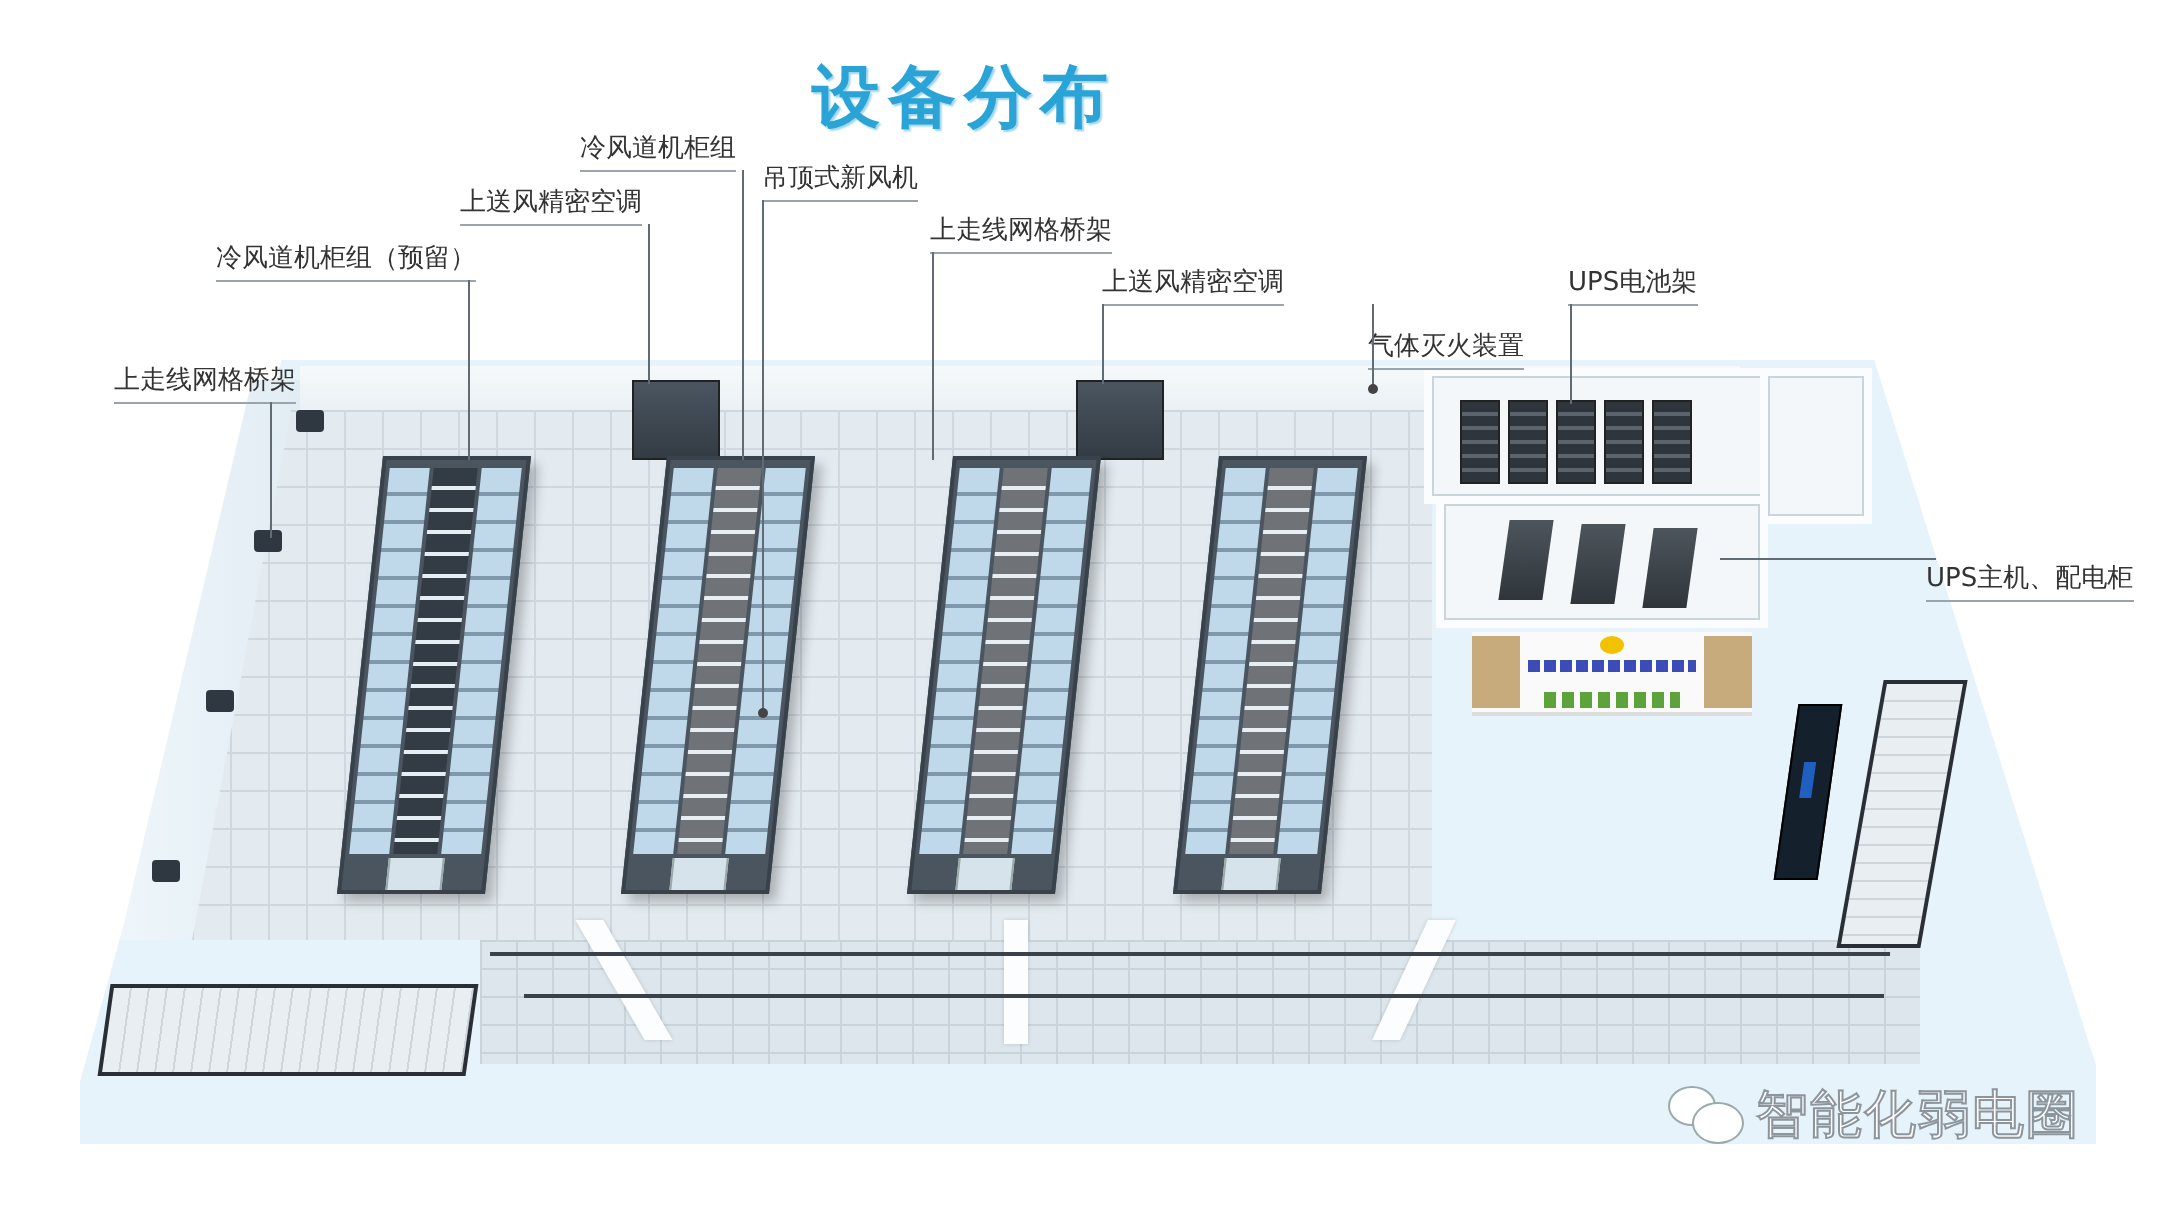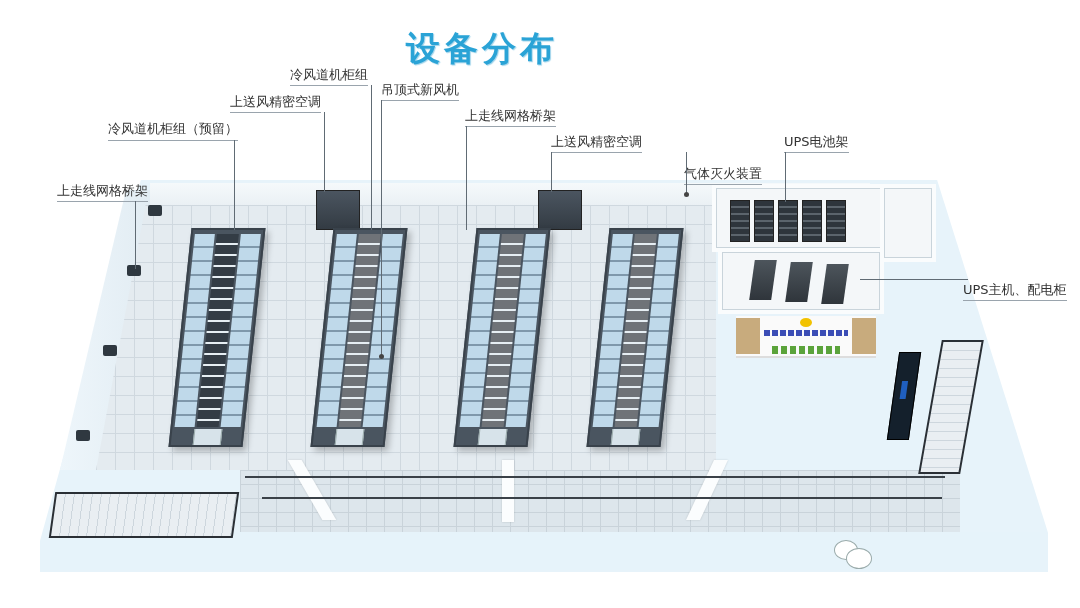--- a/index.html
+++ b/index.html
@@ -161,13 +161,14 @@
 <div class="lead" style="left:785px;top:152px;height:50px;"></div>
 
 <div class="label" style="left:963px;top:262px;margin-top:20px;">UPS主机、配电柜</div>
 <div class="lead" style="left:860px;top:279px;width:108px;height:1px;"></div>
 
 <div class="watermark">
   <div class="wm-icon">
     <div class="b1"></div>
       <div class="b2"></div>
   </div>
+  <span class="wm-text">智能化弱电圈</span>
 </div>
 
 </body></html>

